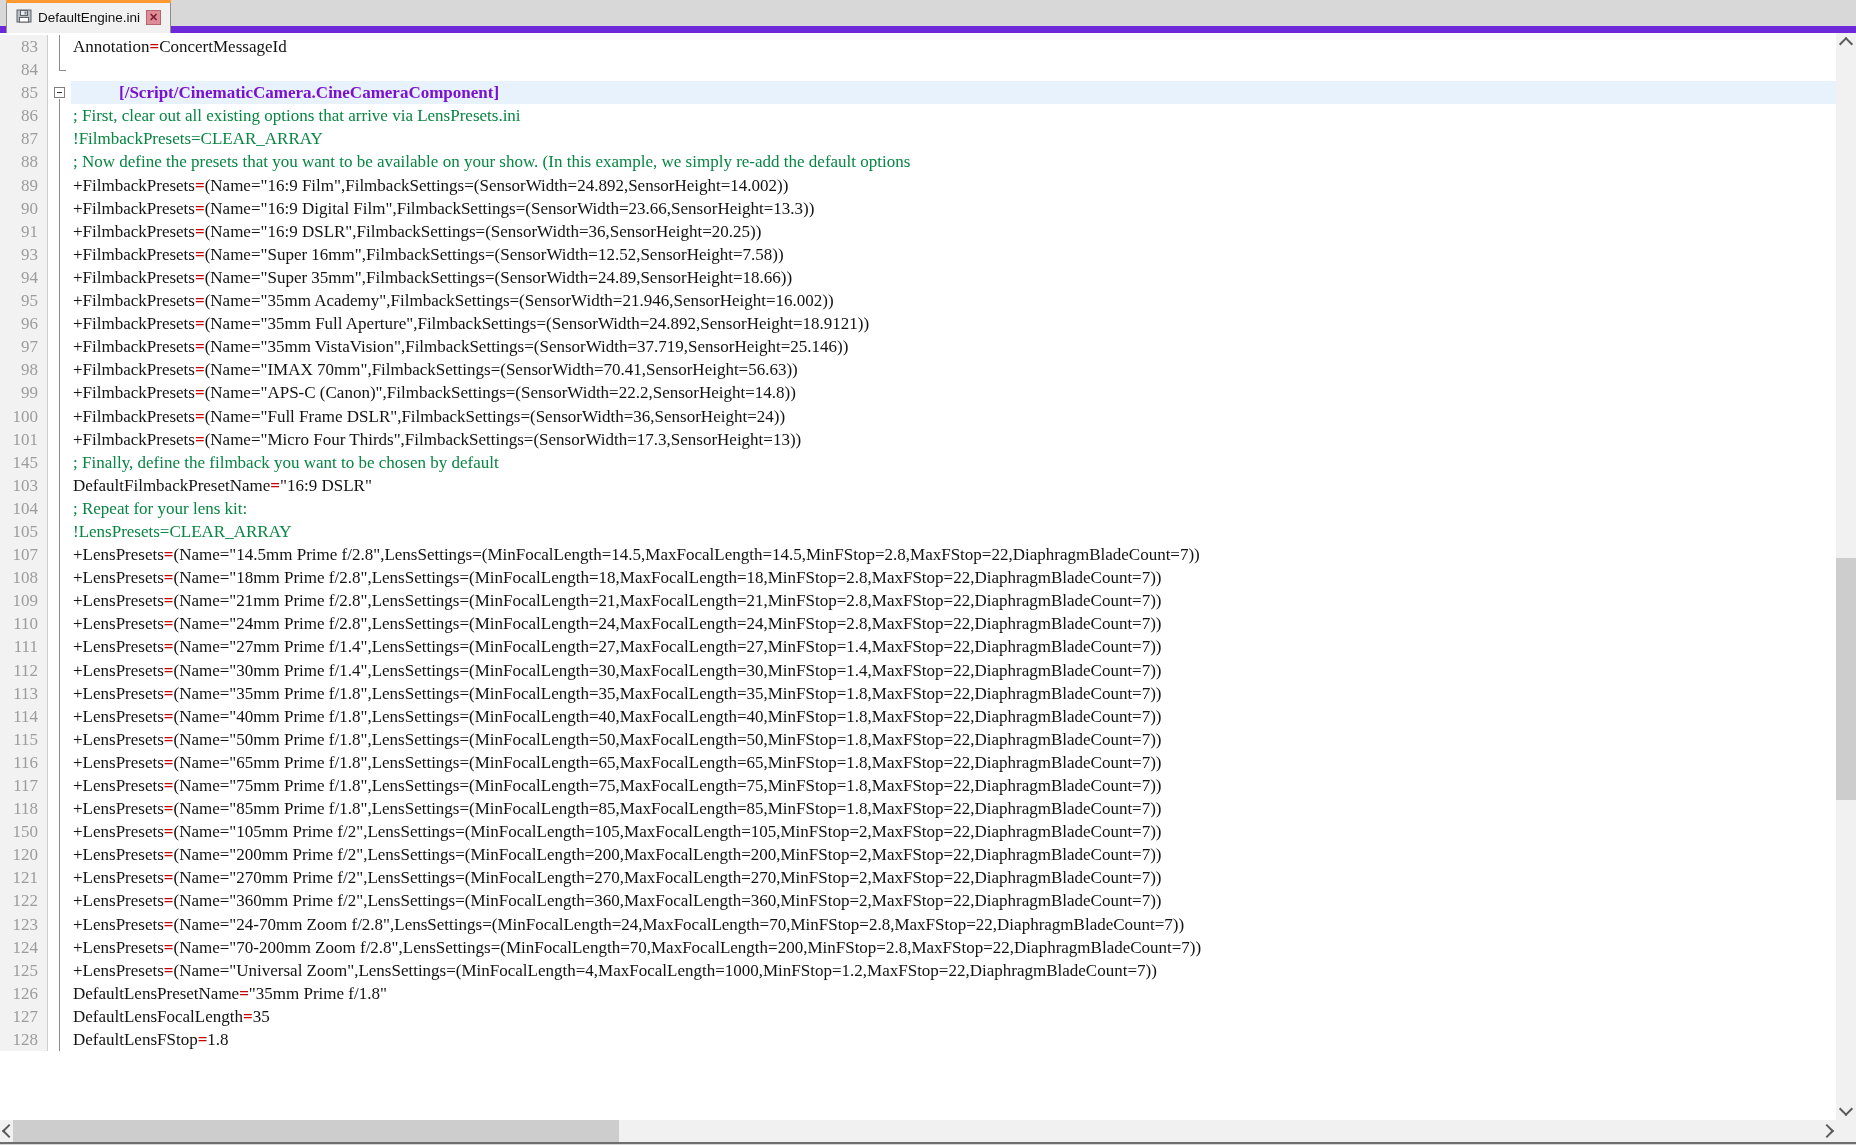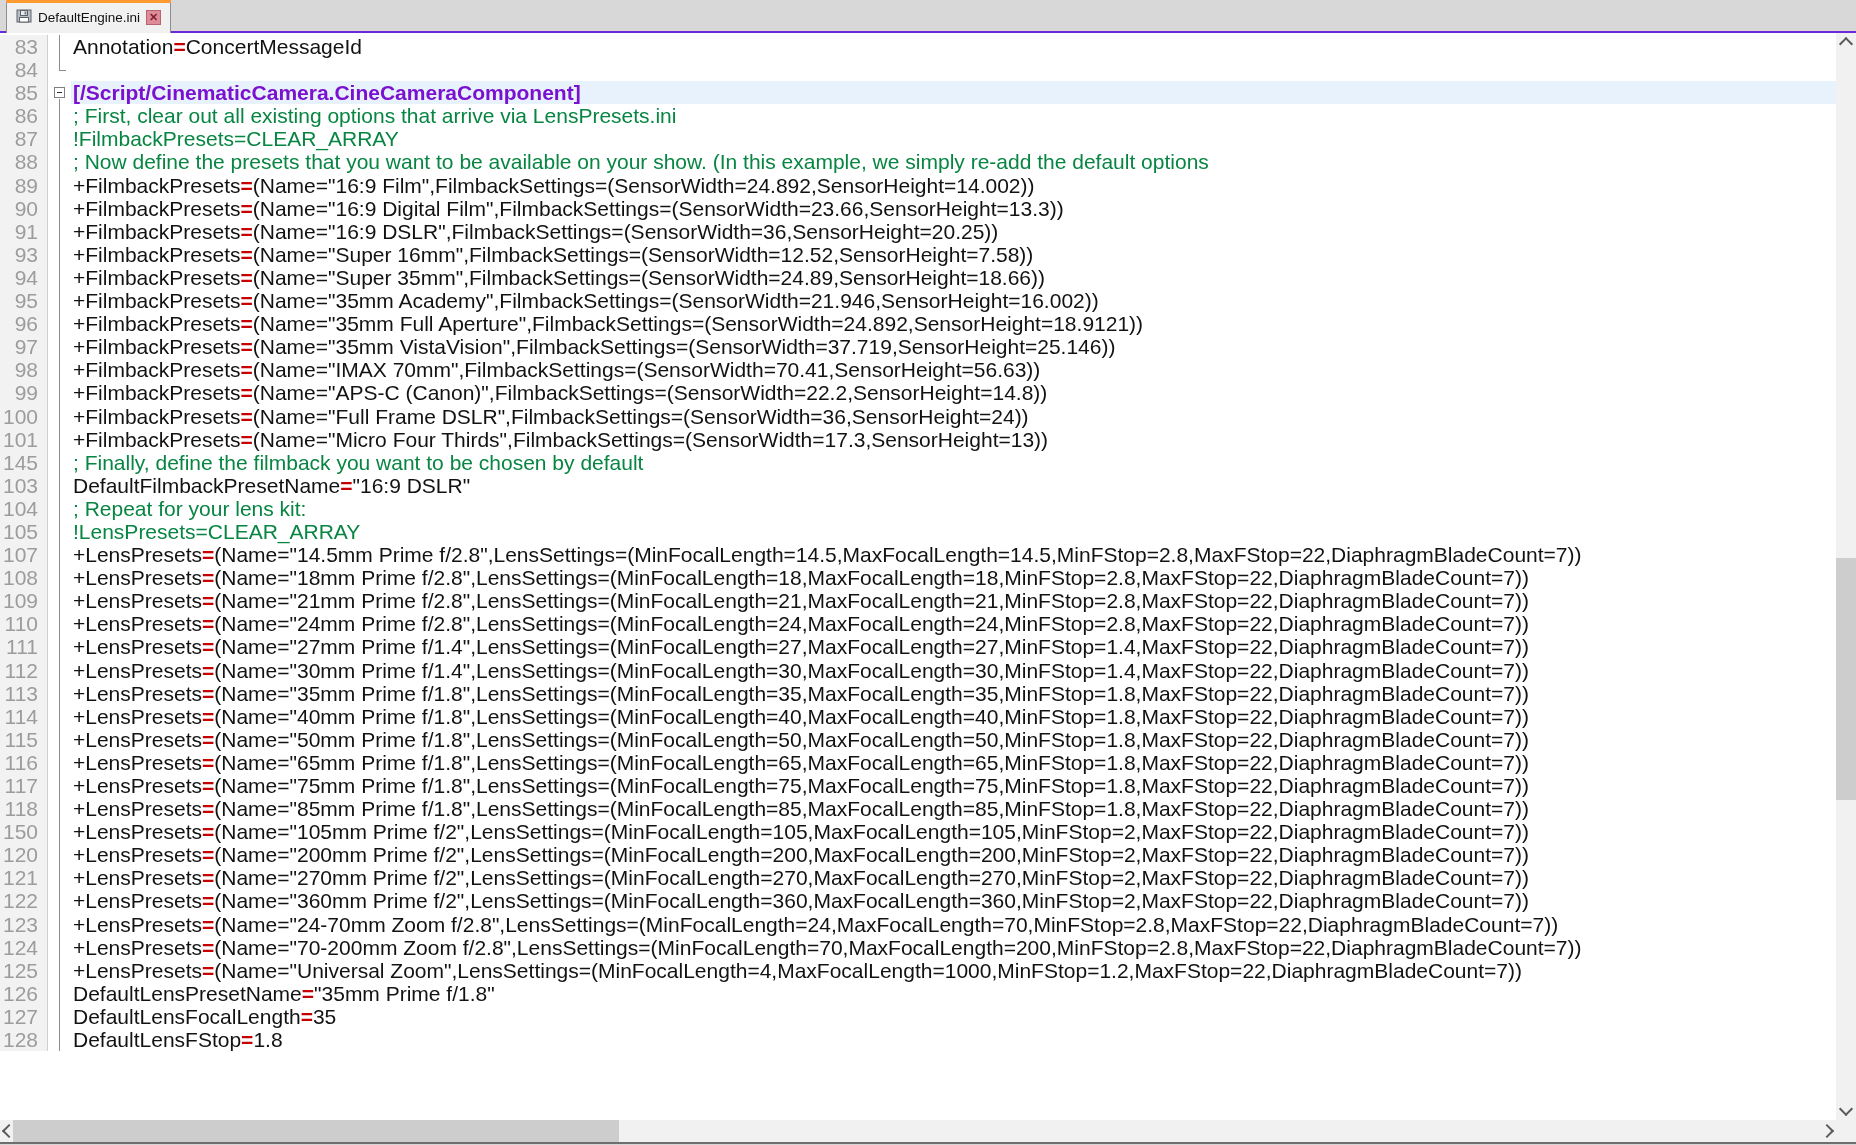--- a/index.html
+++ b/index.html
@@ -1,50 +1,50 @@
 <!DOCTYPE html>
 <html style="--text: #121212; --assign: #c40000; --comment: #078542; --clearline: #078542; --section: #7a11d0; --linenum: #9c9c9c; --currentline: #e8f2fc;"><head>
 <meta charset="utf-8">
 <style>
   html,body{margin:0;padding:0;background:#ffffff;}
   #screen{position:relative;width:1856px;height:1145px;overflow:hidden;background:#ffffff;
           font-family:"Liberation Sans",sans-serif;}
   
   #tabbar{position:absolute;left:0;top:0;width:1856px;height:33px;background:#d8d8d8;
-          border-bottom:2px solid #6d28d9;box-sizing:border-box;}
+          border-bottom:7px solid #6d28d9;box-sizing:border-box;}
   #tab-active{position:absolute;left:6px;top:0;height:33px;background:#f1f1f1;
           border-left:1px solid #8e8e8e;border-right:1px solid #8e8e8e;
           display:flex;align-items:center;gap:6px;padding:0 9px;box-sizing:border-box;}
   #tab-active::before{content:"";position:absolute;left:-1px;top:0;right:-1px;height:3px;background:#ff9a33;}
   .tab-title{font-size:13.5px;color:#111;white-space:nowrap;padding-top:2px;}
   .tab-close{width:15px;height:15px;background:#de8c98;border:1px solid #b56470;box-sizing:border-box;
           color:#7d1f2d;font-size:11px;font-weight:bold;line-height:13px;text-align:center;margin-top:2px;}
   .floppy{margin-top:2px;}
   
   #editor{position:absolute;left:0;top:33px;width:1836px;height:1087px;overflow:hidden;background:#ffffff;
-          font-family:Liberation Sans, sans-serif;font-size:21px;line-height:23.1px;}
+          font-family:Liberation Serif, serif;font-size:17px;line-height:23.1px;}
   #code-lines{padding-top:2px;}
   .row{display:flex;height:23.1px;}
   .num{width:48px;background:#f2f2f2;border-right:1px solid #cfcfcf;box-sizing:border-box;
        color:var(--linenum);text-align:right;padding-right:9px;flex:none;}
   .fold{width:23px;flex:none;position:relative;background:#ffffff;}
   .fold-line::after{content:"";position:absolute;left:11px;top:0;bottom:0;width:1px;background:#8c8c8c;}
   .fold-end::after{content:"";position:absolute;left:11px;top:0;height:12px;width:1px;background:#8c8c8c;}
   .fold-end::before{content:"";position:absolute;left:11px;top:12px;width:7px;height:1px;background:#8c8c8c;}
   .fold-box .fbox{position:absolute;left:6px;top:50%;margin-top:-6px;width:11px;height:11px;
        border:1px solid #7f7f7f;background:#fff;box-sizing:border-box;}
   .fold-box .fbox::after{content:"";position:absolute;left:2px;top:4px;width:5px;height:1px;background:#2a2a2a;}
   .fold-box::after{content:"";position:absolute;left:11px;top:calc(50% + 6px);bottom:0;width:1px;background:#8c8c8c;}
   .txt{flex:1;white-space:pre;color:var(--text);padding-left:2px;}
   .txt.current{background:var(--currentline);}
   .k{color:var(--text);}
   .eq{color:var(--assign);font-weight:bold;}
   .cm{color:var(--comment);}
   .cl{color:var(--clearline);}
-  .sec{color:var(--section);font-weight:bold;}
+  .sec{color:var(--section);font-weight:bold;margin-left:46px;}
   
   .chev{display:inline-block;width:8px;height:8px;border-top:2px solid #5a5a5a;border-right:2px solid #5a5a5a;}
   #vscroll{position:absolute;right:0;top:33px;width:20px;height:1087px;background:#f1f1f1;}
   #vscroll .arrow-up{position:absolute;top:6px;left:5px;transform:rotate(-45deg);}
   #vscroll .arrow-down{position:absolute;bottom:6px;left:5px;transform:rotate(135deg);}
   #vthumb{position:absolute;left:0;top:525px;width:20px;height:242px;background:#cdcdcd;}
   #hscroll{position:absolute;left:0;top:1120px;width:1836px;height:22px;background:#f1f1f1;}
   #hscroll .arrow-left{position:absolute;left:4px;top:6px;transform:rotate(-135deg);}
   #hscroll .arrow-right{position:absolute;right:4px;top:6px;transform:rotate(45deg);}
   #hthumb{position:absolute;left:13px;top:0;width:606px;height:22px;background:#cdcdcd;}

